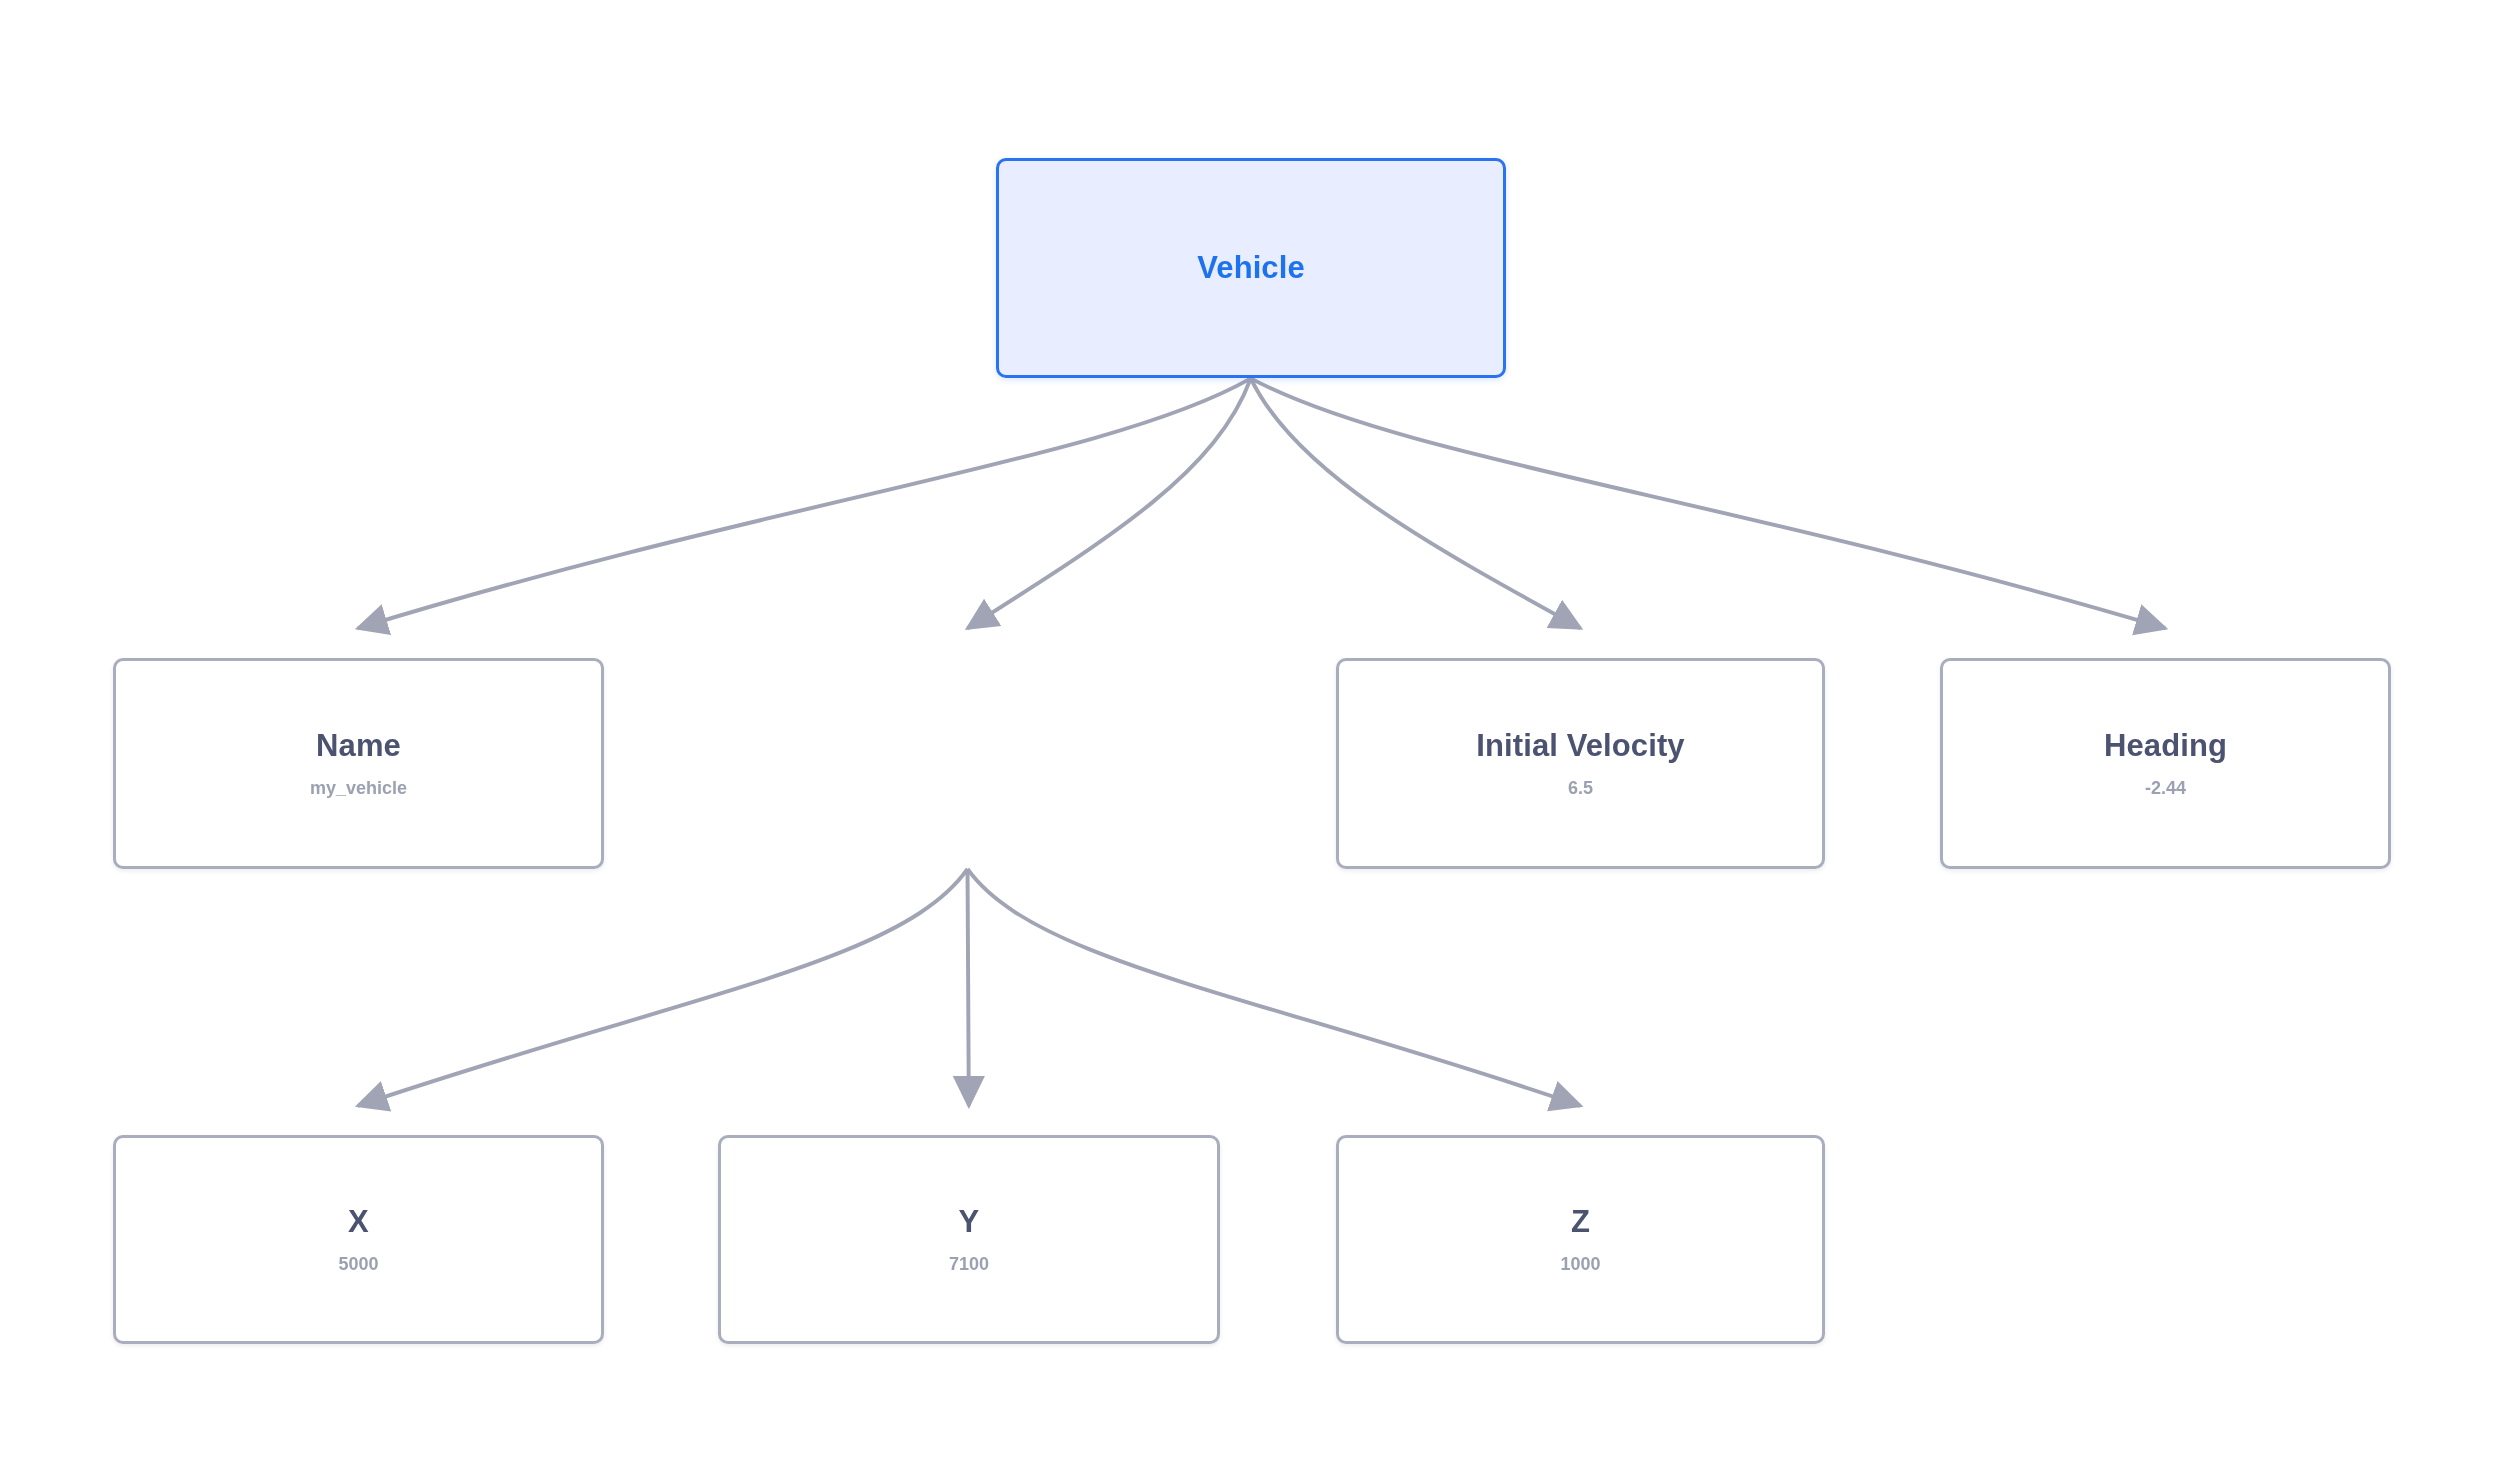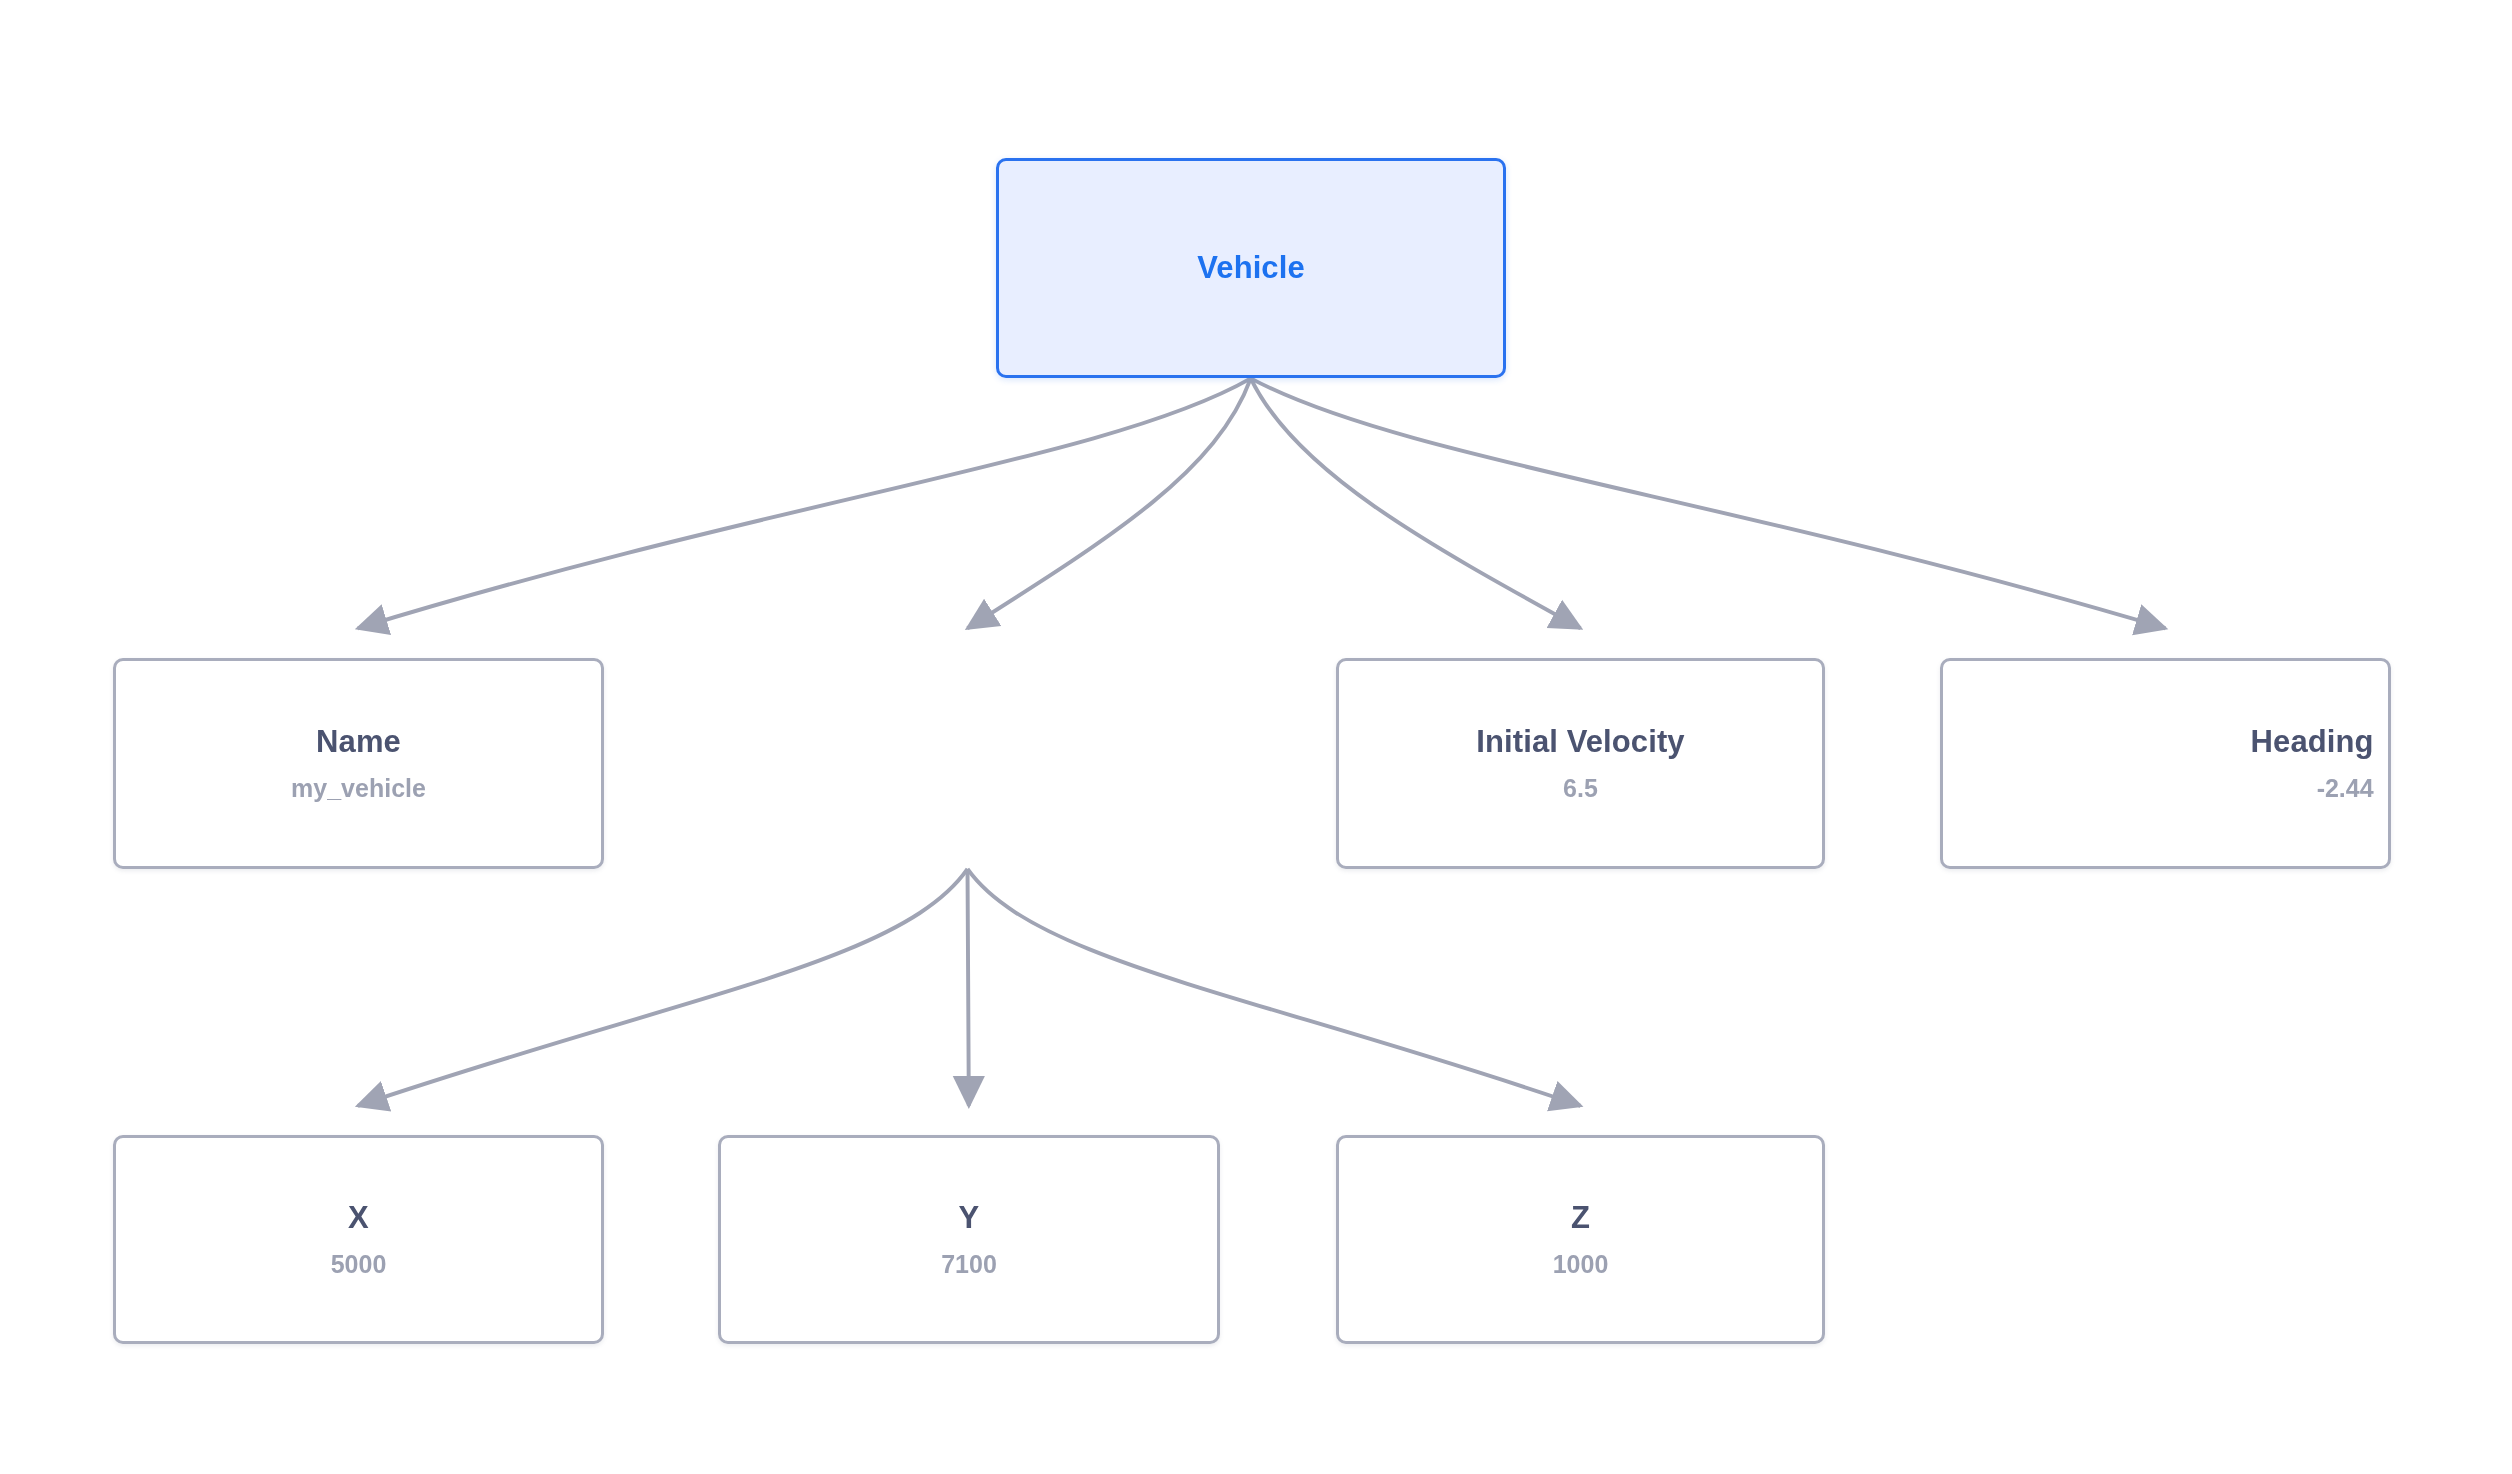--- a/index.html
+++ b/index.html
@@ -58,32 +58,32 @@
     letter-spacing: 0.1px;
     line-height: 1.15;
   }
 
   .node.selected .node-title {
     color: #1d72f0;
   }
 
   .node-value {
     margin-top: 14.4px;
-    font-size: 25px;
+    font-size: 18px;
     font-weight: 700;
     color: #9ca1b2;
     line-height: 1.15;
   }
 
   
   .n-vehicle          { left: 996px; top: 158px;  width: 510px; height: 220px; }
   .n-name             { left: 113px;  top: 658px; width: 491px; height: 211px; }
   .n-initial-position { left: 716px; top: 657px; width: 504px; height: 212px; }
   .n-initial-velocity { left: 1336px; top: 658px; width: 489px; height: 211px; }
-  .n-heading          { left: 1940px; top: 658px; width: 451px; height: 211px; align-items: flex-end; }
+  .n-heading          { left: 1940px; top: 658px; width: 451px; height: 211px; }
   .n-x                { left: 113px;  top: 1135px; width: 491px; height: 209px; }
   .n-y                { left: 718px; top: 1135px; width: 502px; height: 209px; }
   .n-z                { left: 1336px; top: 1135px; width: 489px; height: 209px; }
 </style>
 </head>
 <body>
 
 <div id="canvas">
 
   <svg id="edge-layer" viewBox="0 0 3840 2254" width="2512" height="1475" xmlns="http://www.w3.org/2000/svg">

